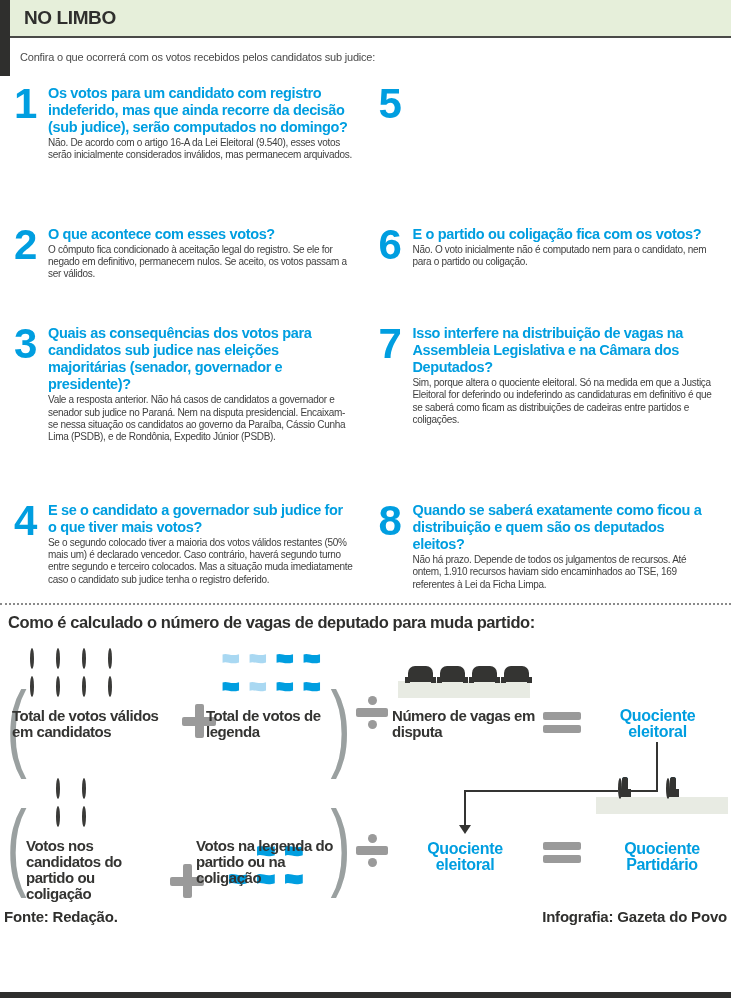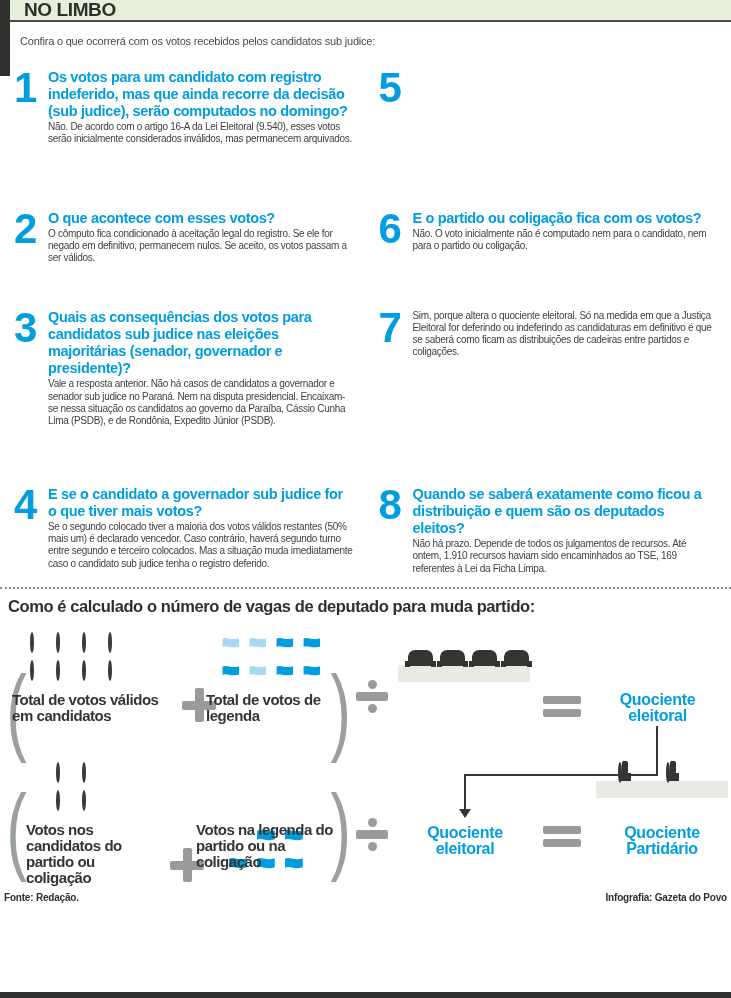--- a/index.html
+++ b/index.html
@@ -3,21 +3,21 @@
 <meta charset="utf-8">
 <style>
   :root{
     --accent-cyan:#009ee0; --light-blue:#a9d8f2; --header-bg:#e6efda;
     --dark:#343432; --text-gray:#3f3f3f; --operator-gray:#9a9a9a; --platform-gray:#e8ebe3;
   }
   *{margin:0;padding:0;box-sizing:border-box;}
   body{width:731px;height:998px;background:#fff;font-family:"Liberation Sans","DejaVu Sans",sans-serif;
        letter-spacing:-0.2px;overflow:hidden;position:relative;}
   
-  .masthead{position:relative;background:var(--header-bg);height:22px;border-bottom:2px solid #4a4a48;
+  .masthead{position:relative;background:var(--header-bg);height:38px;border-bottom:2px solid #4a4a48;
             display:flex;align-items:center;padding-left:24px;}
   .left-accent{position:absolute;left:0;top:0;width:10px;height:76px;background:#2f2f2d;z-index:3;}
   .masthead h1{font-size:19px;font-weight:bold;color:#2f2f2d;letter-spacing:-0.4px;}
   .intro{margin:13px 18px 0 20px;font-size:11px;color:#4a4a4a;}
   
   .faq{display:grid;grid-template-columns:1fr 1fr;column-gap:26px;grid-template-rows:141px 99px 177px auto;
        grid-auto-flow:column;margin:22px 14px 0 14px;}
   .faq-item{display:flex;gap:6px;}
   .num{flex:0 0 28px;font-size:42px;font-weight:bold;color:var(--accent-cyan);line-height:0.8;margin-top:2px;
        letter-spacing:-2px;}
@@ -71,21 +71,21 @@
   .s-body{width:27px;height:17px;background:var(--accent-cyan);border:3px solid #343432;border-bottom:none;
           border-radius:8px 8px 0 0;margin:-1px auto 0;position:relative;}
   .s-body::before,.s-body::after{content:"";position:absolute;bottom:0;width:4px;height:8px;background:#343432;}
   .s-body::before{left:-6px;} .s-body::after{right:-6px;}
   
   .conn{background:#343432;}
   .arrowhead{width:0;height:0;border-left:6px solid transparent;border-right:6px solid transparent;
              border-top:9px solid #343432;}
   
   .footer{display:flex;justify-content:space-between;align-items:flex-start;padding:2px 4px 1px 4px;
-          font-size:10px;font-weight:bold;color:#2f2f2d;}
+          font-size:15px;font-weight:bold;color:#2f2f2d;}
   .bottom-bar{position:absolute;bottom:0;left:0;width:731px;height:6px;background:#2f2f2d;}
 </style>
 </head>
 <body>
 
 <div class="left-accent"></div>
 
 <div class="masthead">
   <h1>NO LIMBO</h1>
 </div>
@@ -127,20 +127,21 @@
   <div class="faq-item">
     <div class="num">6</div>
     <div class="qa">
         <div class="q">E o partido ou coligação fica com os votos?</div>
       <div class="a">Não. O voto inicialmente não é computado nem para o candidato, nem para o partido ou coligação.</div>
       </div>
   </div>
   <div class="faq-item">
     <div class="num">7</div>
     <div class="qa">
+        <div class="q">Isso interfere na distribuição de vagas na Assembleia Legislativa e na Câmara dos Deputados?</div>
       <div class="a">Sim, porque altera o quociente eleitoral. Só na medida em que a Justiça Eleitoral for deferindo ou indeferindo as candidaturas em definitivo é que se saberá como ficam as distribuições de cadeiras entre partidos e coligações.</div>
       </div>
   </div>
   <div class="faq-item">
     <div class="num">8</div>
     <div class="qa">
         <div class="q">Quando se saberá exatamente como ficou a distribuição e quem são os deputados eleitos?</div>
       <div class="a">Não há prazo. Depende de todos os julgamentos de recursos. Até ontem, 1.910 recursos haviam sido encaminhados ao TSE, 169 referentes à Lei da Ficha Limpa.</div>
       </div>
   </div>
@@ -216,20 +217,21 @@
 
   <div class="abs" style="left:398px;top:28px;">
     <div class="chairs-row">
       <span class="chair"></span>
       <span class="chair"></span>
       <span class="chair"></span>
       <span class="chair"></span>
     </div>
     <div class="platform" style="width:132px;margin-top:-1px;"></div>
   </div>
+  <div class="abs diag-label" style="left:392px;top:70px;width:146px;">Número de vagas em disputa</div>
 
   <div class="abs op-equals" style="left:543px;top:74px;">
       <i></i>
       <i></i>
     </div>
 
   <div class="abs result-label" style="left:600px;top:70px;width:115px;">Quociente eleitoral</div>
 
   <div class="abs conn" style="left:656px;top:104px;width:2px;height:50px;"></div>
   <div class="abs conn" style="left:464px;top:152px;width:194px;height:2px;"></div>

